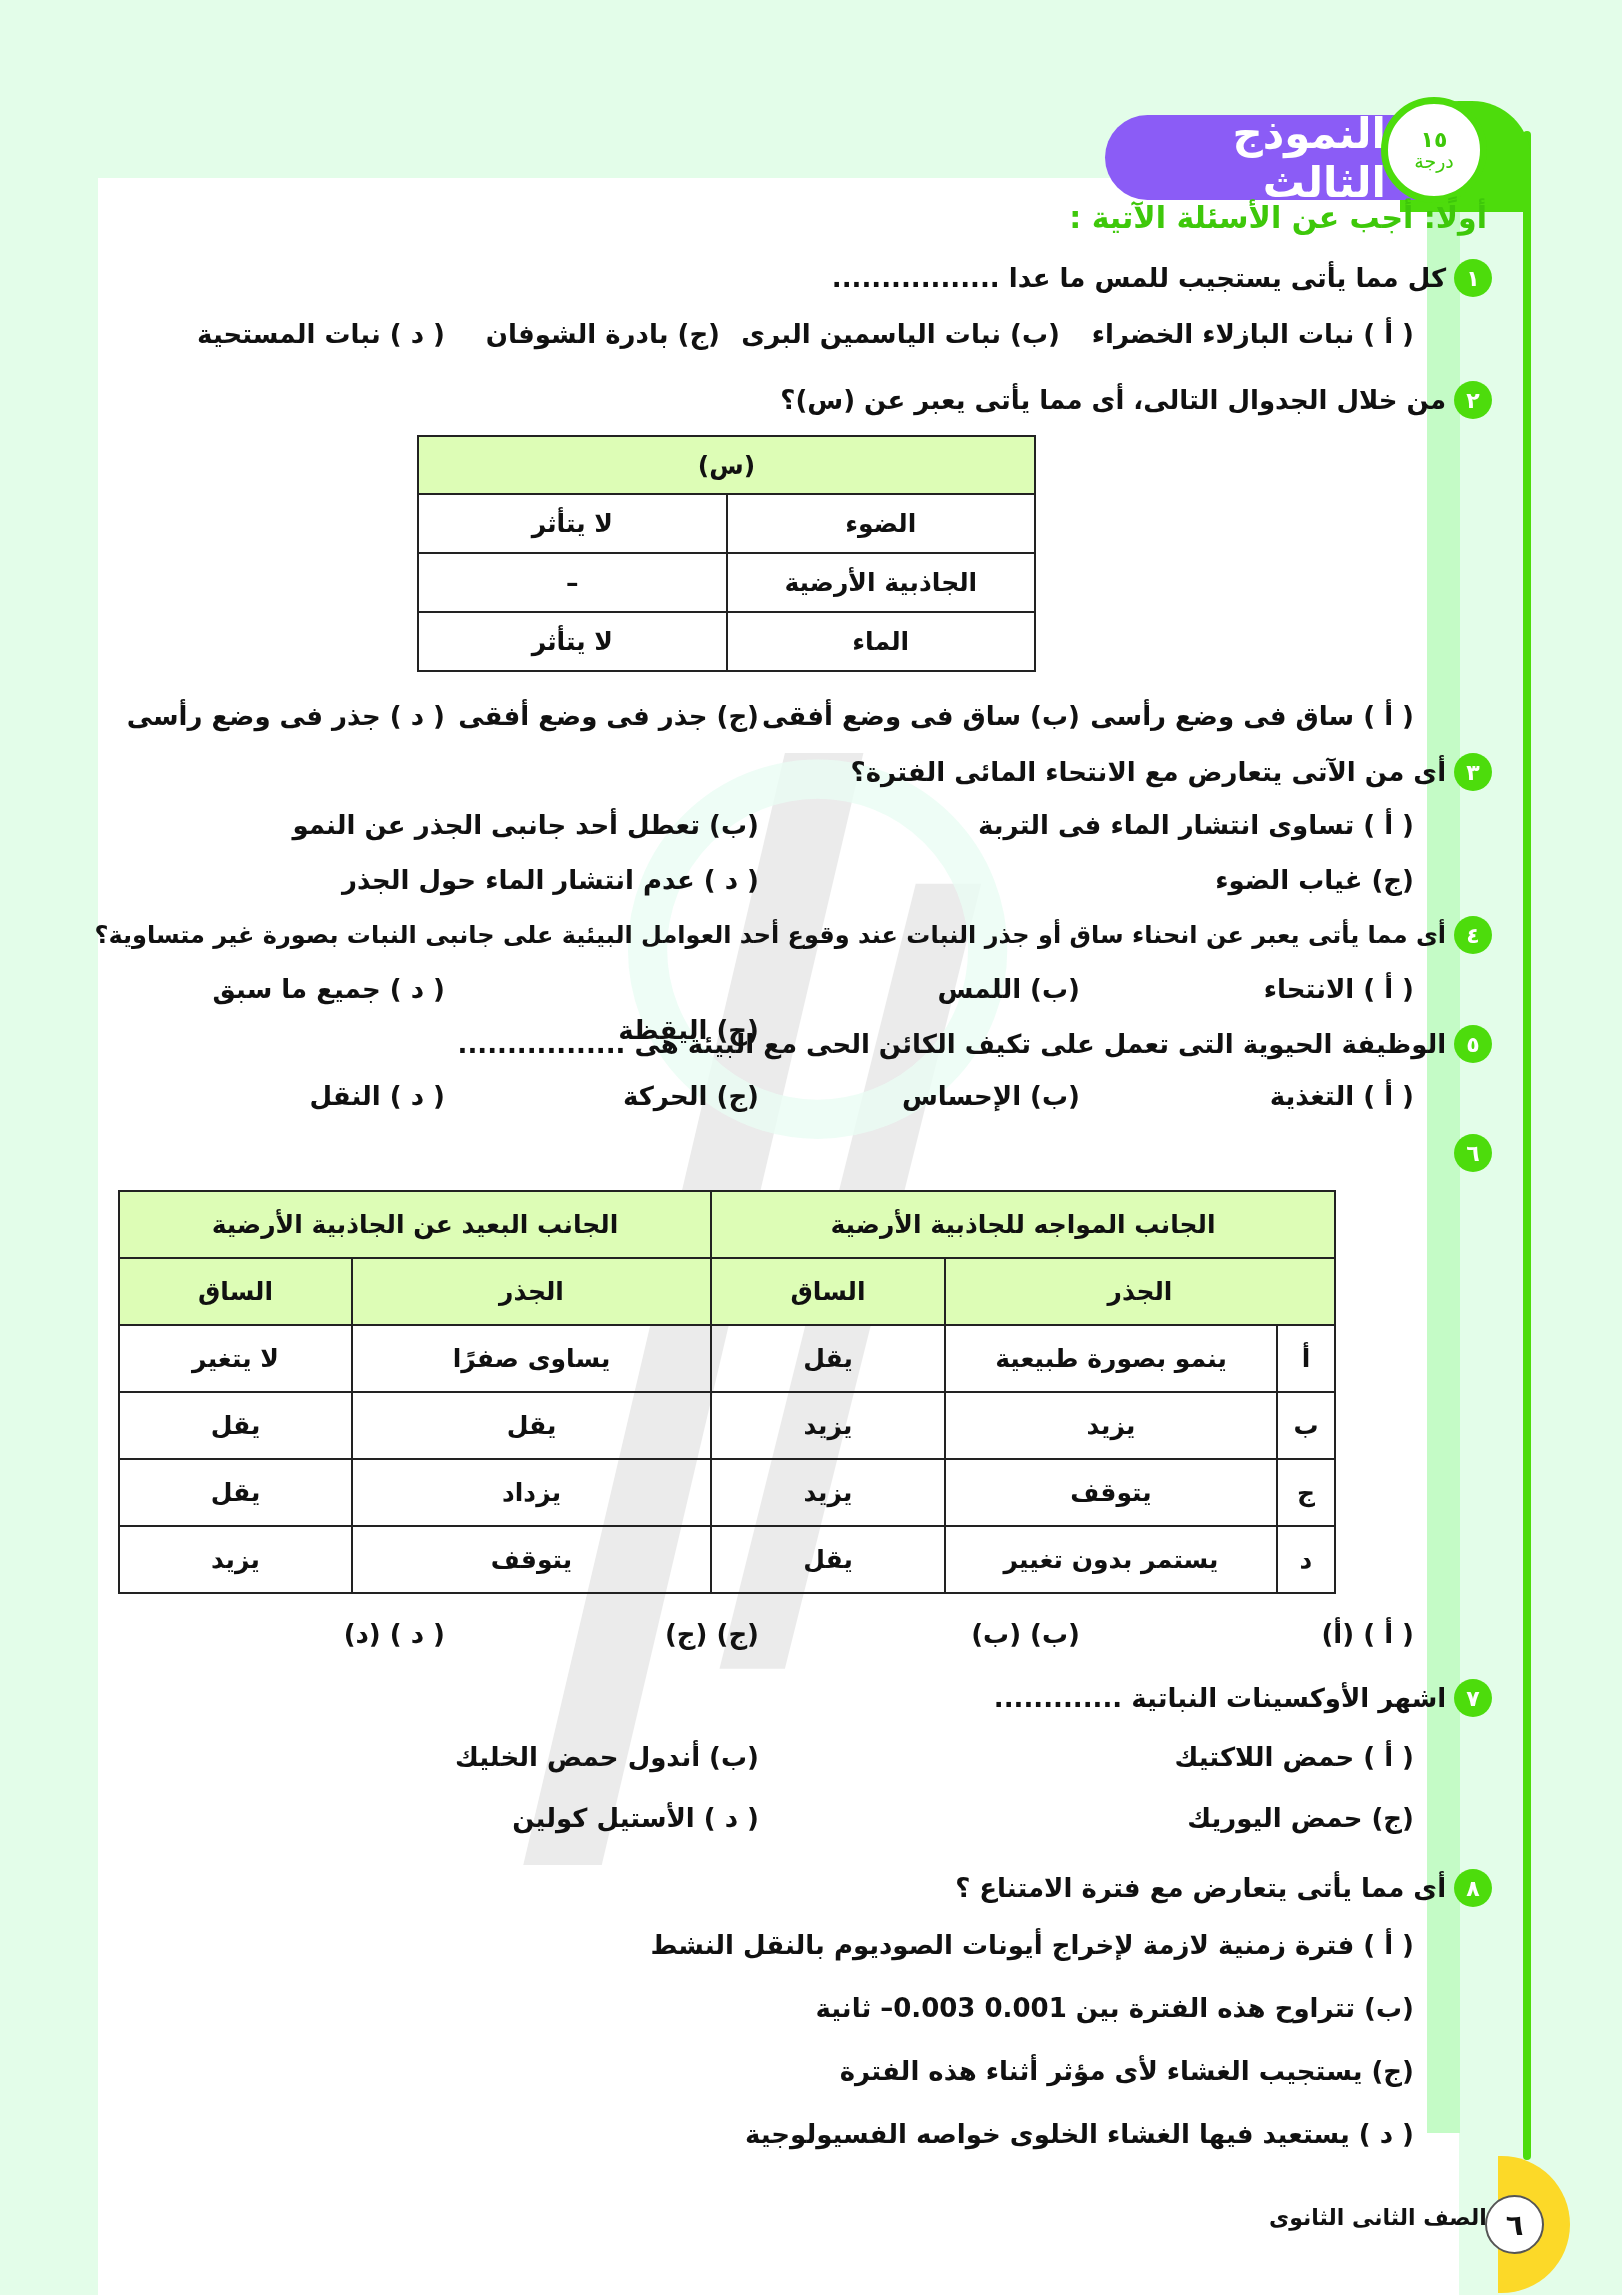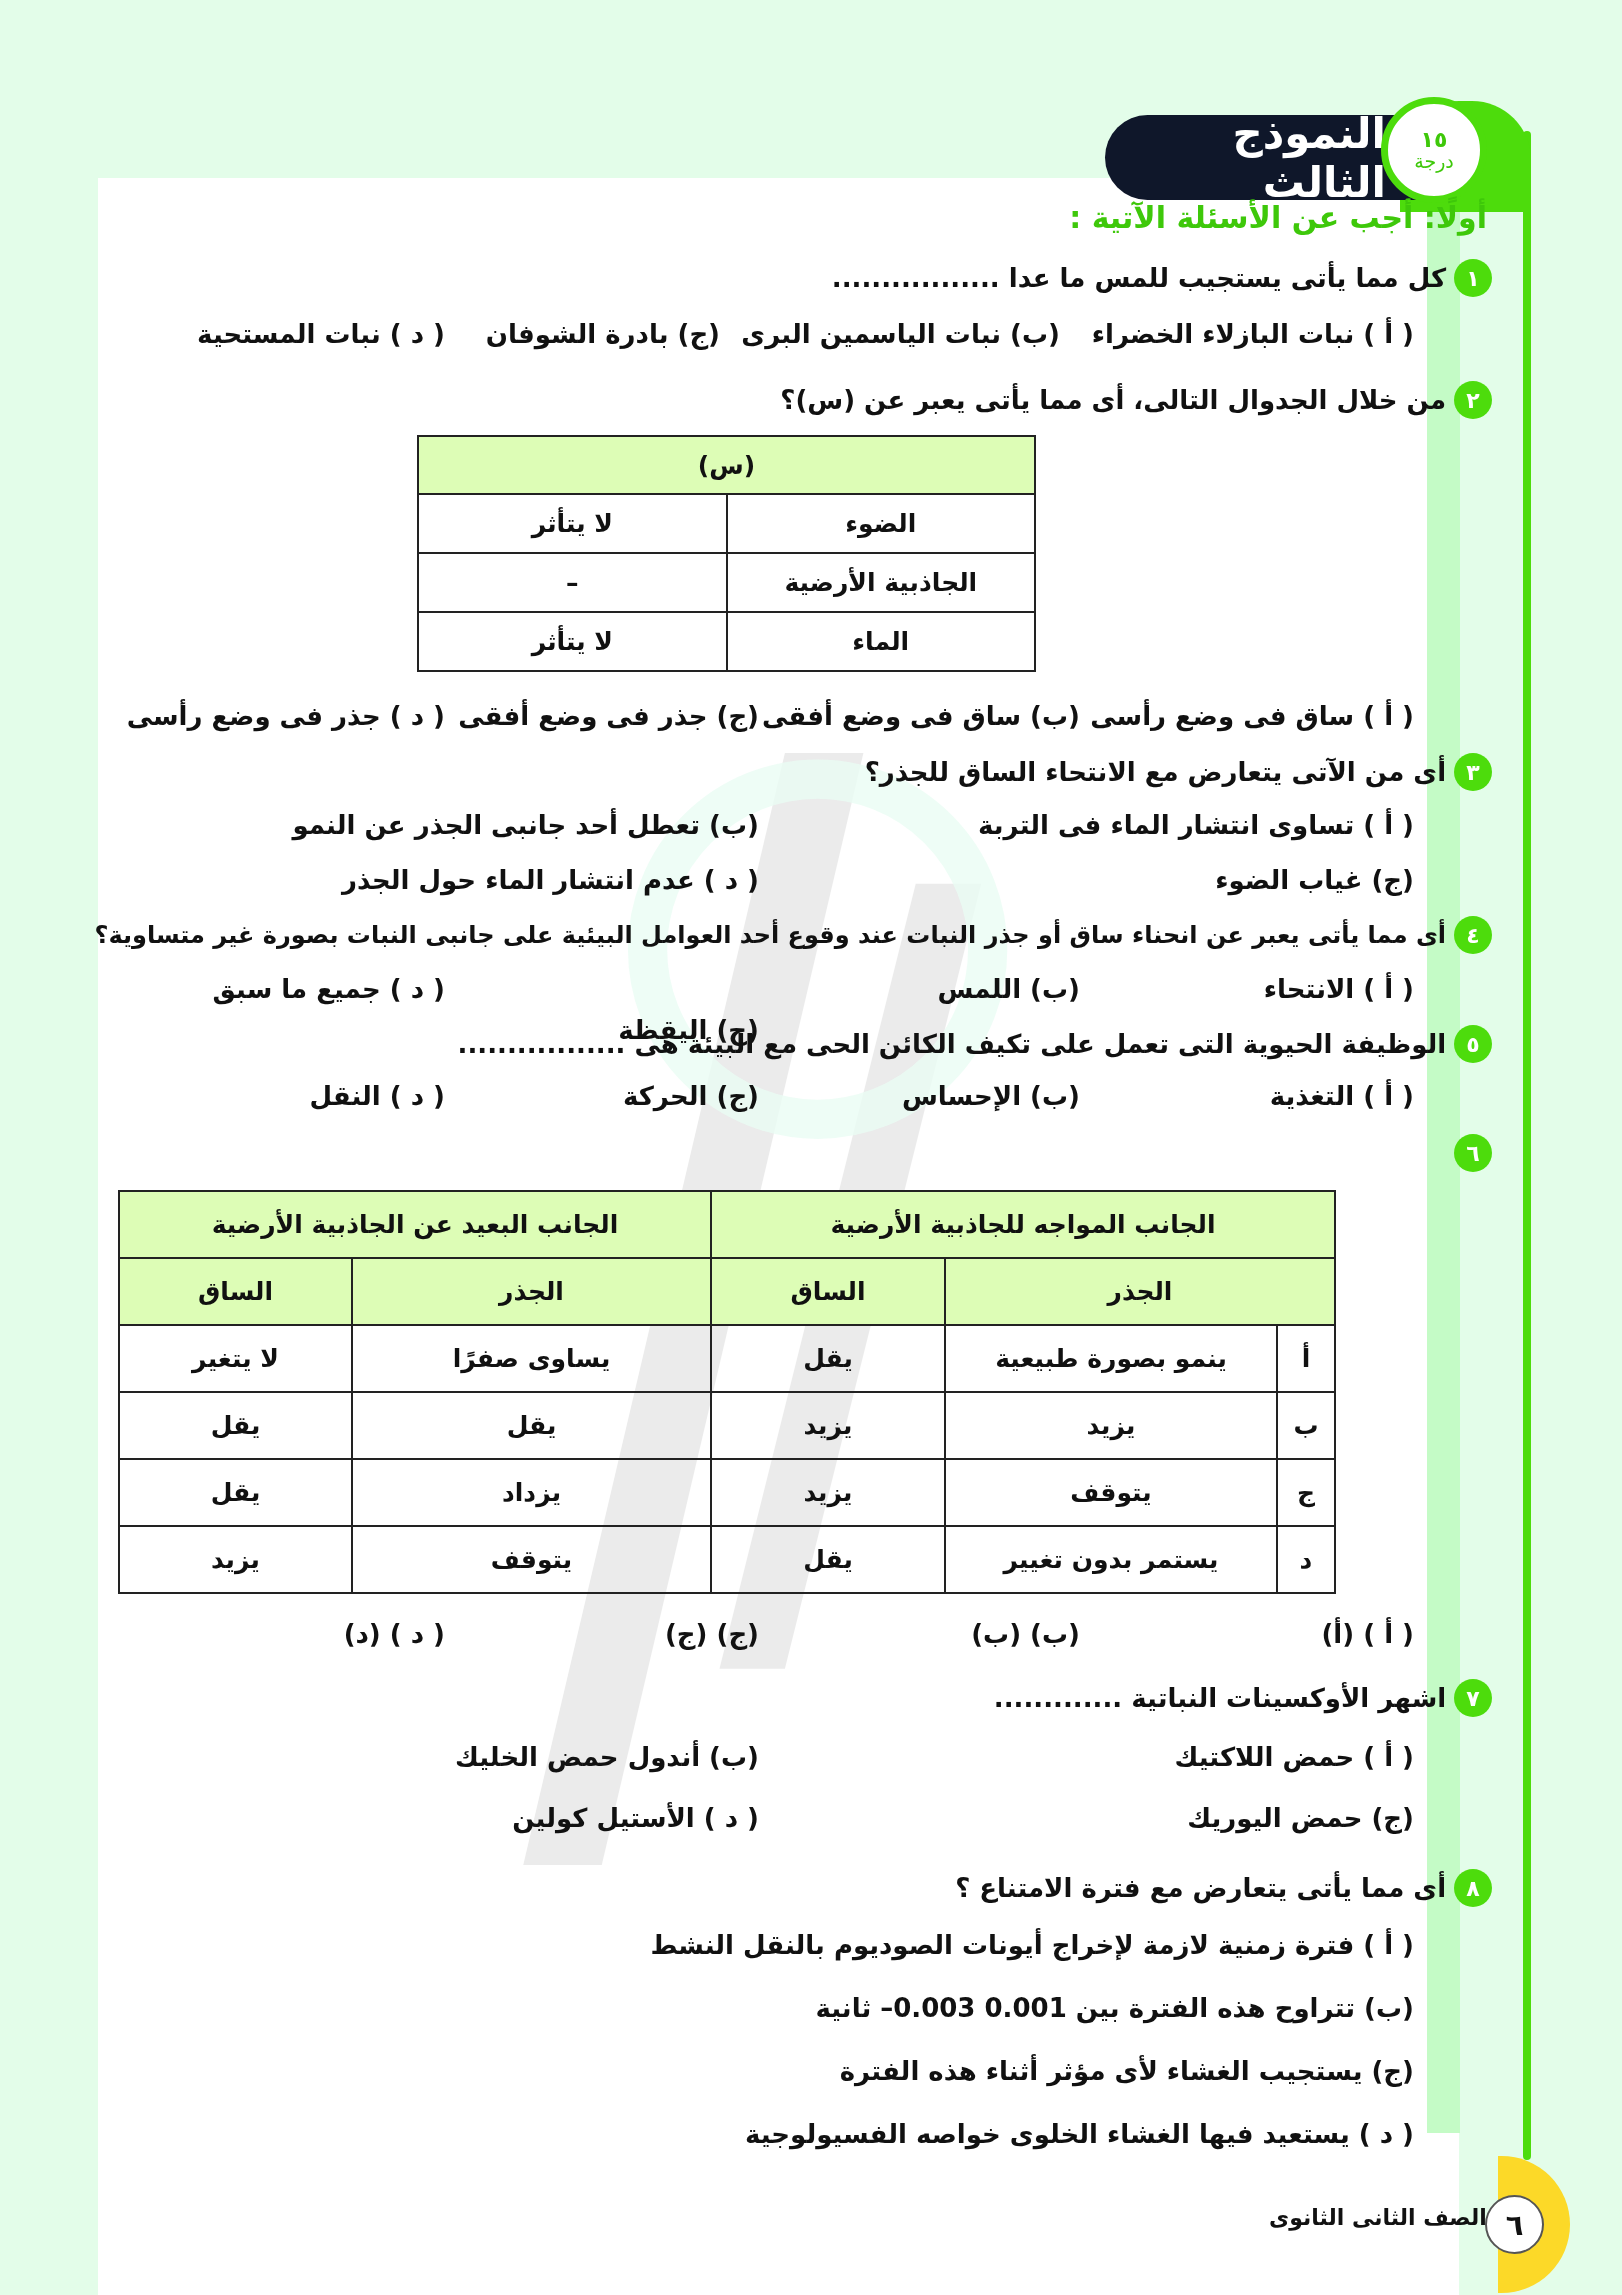--- a/index.html
+++ b/index.html
@@ -16,21 +16,21 @@
   .panel-edge {
     position:absolute; left:1427px; top:196px; width:33px; height:1937px;
     background:#c4fbc6;
   }
   .rail {
     position:absolute; left:1523px; top:131px; width:7.9px; height:2029px;
     background:#4ddc0c; border-radius:3.9px;
   }
   .header-pill {
     position:absolute; left:1105px; top:115px; width:366px; height:85px;
-    background:#0f172a; border-radius:43px;
+    background:#8b5cf6; border-radius:43px;
     display:flex; align-items:center; justify-content:center;
   }
   .header-title {
     color:#fff; font-weight:bold; font-size:42px; margin-right:85px;
   }
   .header-tab {
     position:absolute; left:1400px; top:101px; width:131px; height:111px;
     background:#4ddc0c; border-radius:59px 59px 0 0;
   }
   .score-badge {
@@ -140,21 +140,21 @@
   </tr>
 </tbody>
   </table>
 <div class="opt" style="right:209px;top:701px;">( أ ) ساق فى وضع رأسى</div>
 <div class="opt" style="right:543px;top:701px;">(ب) ساق فى وضع أفقى</div>
 <div class="opt" style="right:864px;top:701px;">(ج) جذر فى وضع أفقى</div>
 <div class="opt" style="right:1178px;top:701px;">( د ) جذر فى وضع رأسى</div>
 
 <div class="q" style="top:753px;">
   <span class="qnum">٣</span>
-  <span>أى من الآتى يتعارض مع الانتحاء الساق للجذر؟</span>
+  <span>أى من الآتى يتعارض مع الانتحاء المائى الفترة؟</span>
 </div>
 <div class="opt" style="right:209px;top:810px;">( أ ) تساوى انتشار الماء فى التربة</div>
 <div class="opt" style="right:864px;top:810px;">(ب) تعطل أحد جانبى الجذر عن النمو</div>
 <div class="opt" style="right:209px;top:865px;">(ج) غياب الضوء</div>
 <div class="opt" style="right:864px;top:865px;">( د ) عدم انتشار الماء حول الجذر</div>
 
 <div class="q" style="top:916px;font-size:24px;">
   <span class="qnum">٤</span>
   <span>أى مما يأتى يعبر عن انحناء ساق أو جذر النبات عند وقوع أحد العوامل البيئية على جانبى النبات بصورة غير متساوية؟</span>
 </div>

